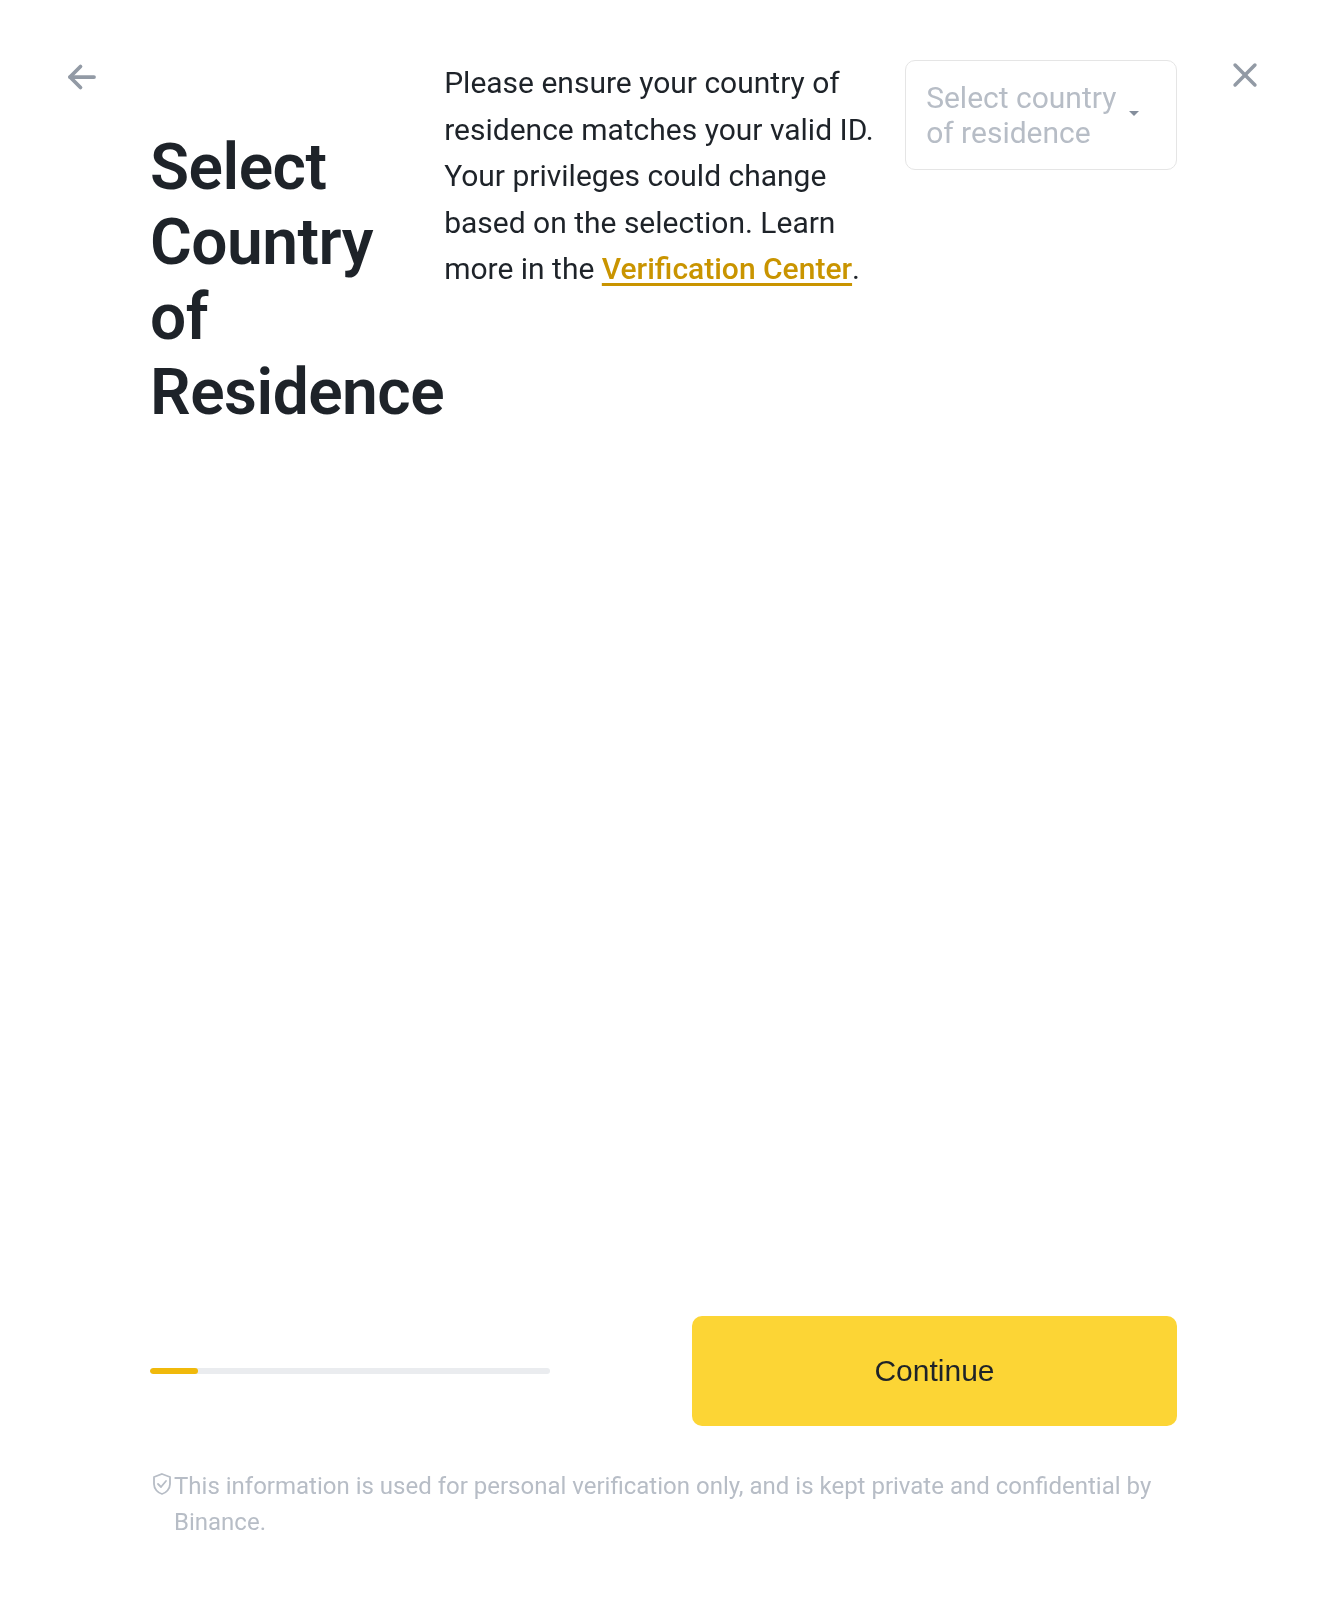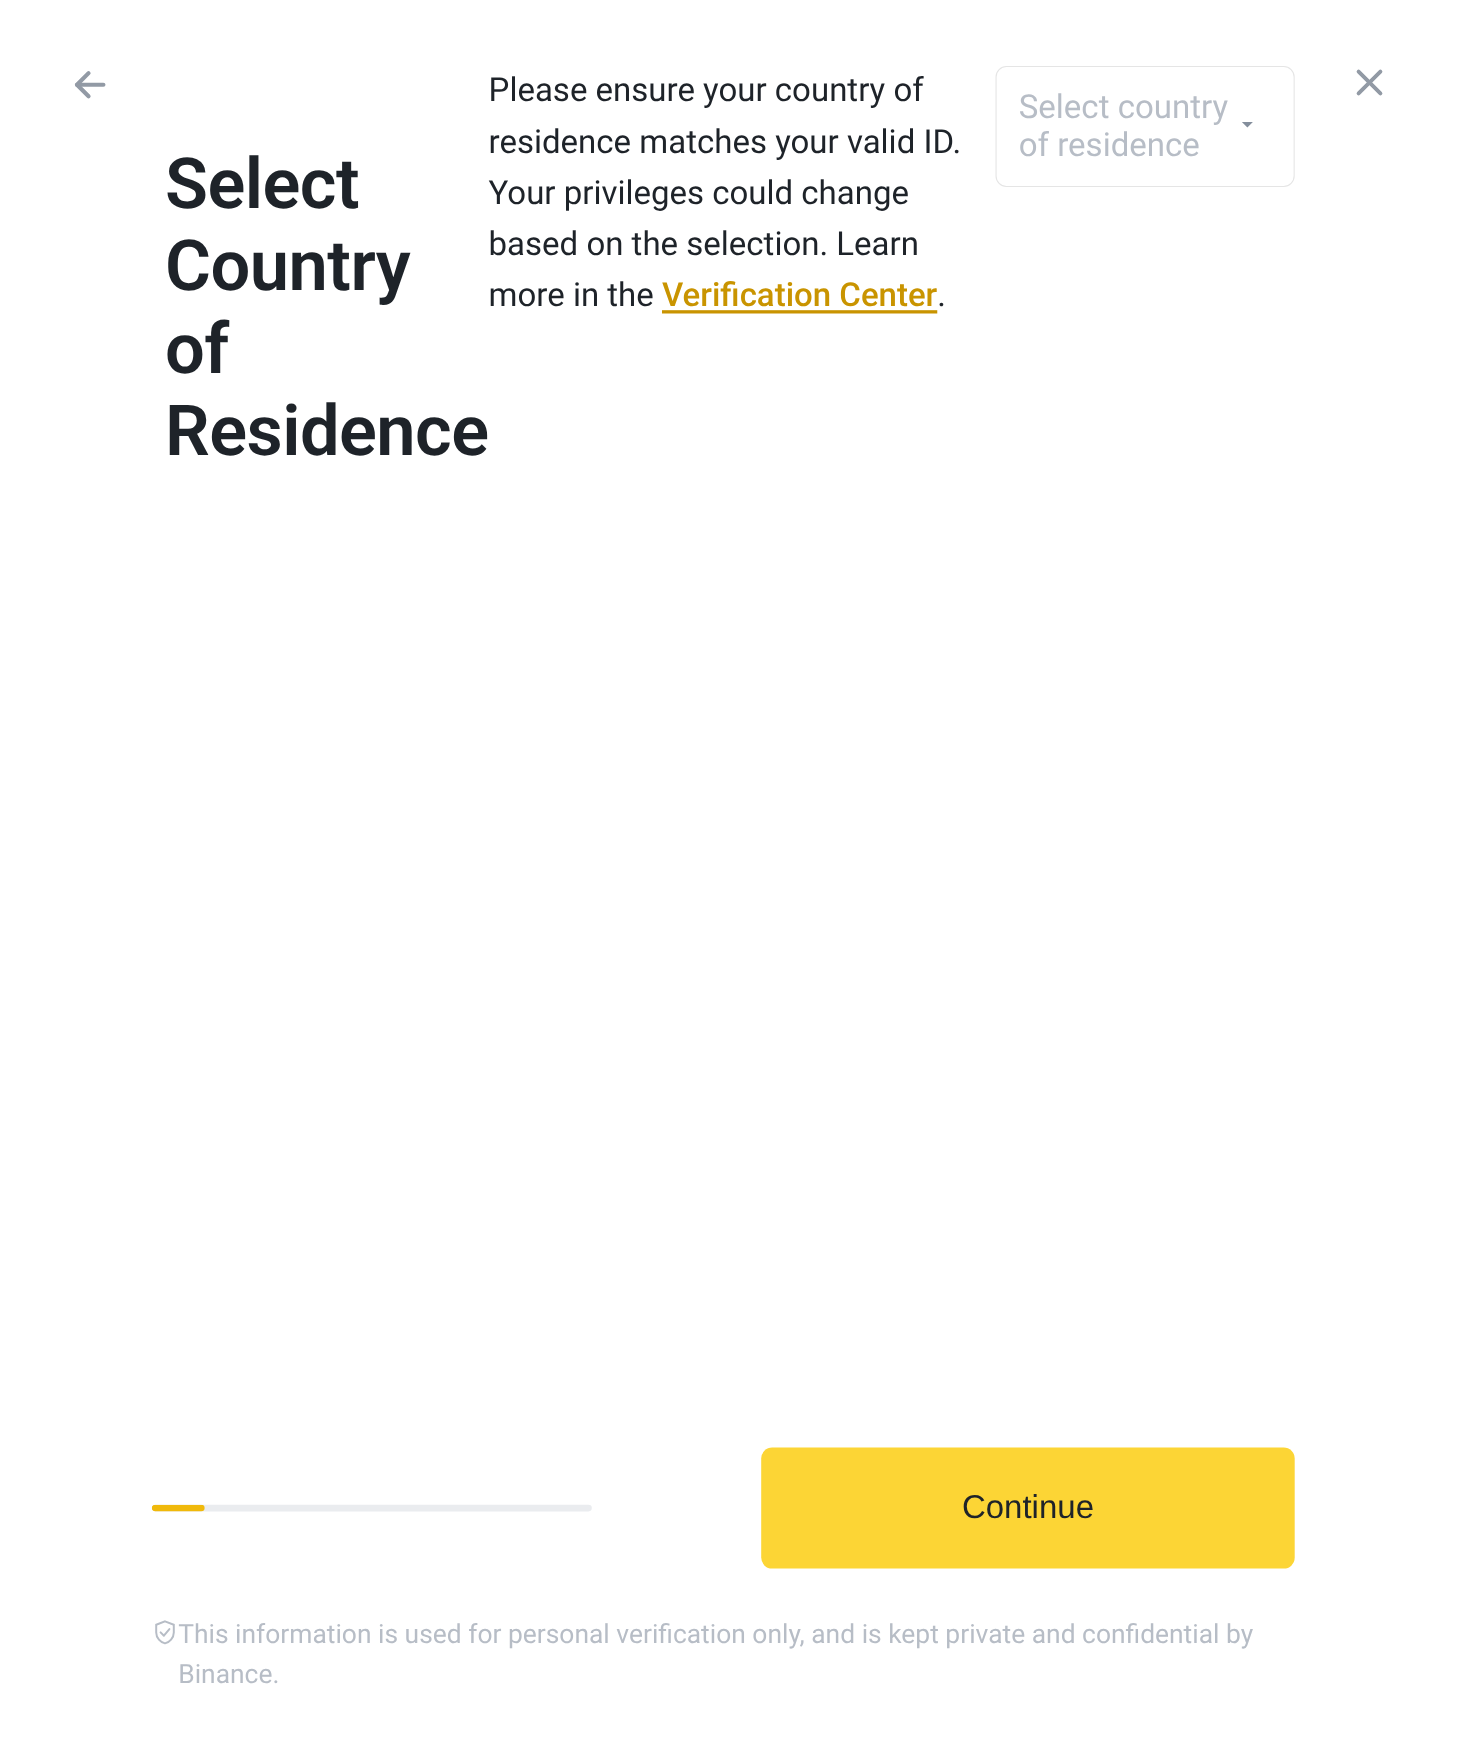--- a/index.html
+++ b/index.html
@@ -95,21 +95,21 @@
       color: #b7bdc6;
       flex: 1;
     }
     .dropdown-icon svg {
       width: 24px;
       height: 24px;
     }
     .bottom-section {
       position: absolute;
       bottom: 60px;
-      left: 138px;
+      left: 150px;
       right: 150px;
     }
     .progress-continue-row {
       display: flex;
       align-items: center;
       justify-content: space-between;
       margin-bottom: 42px;
     }
     .progress-bar {
       width: 400px;

